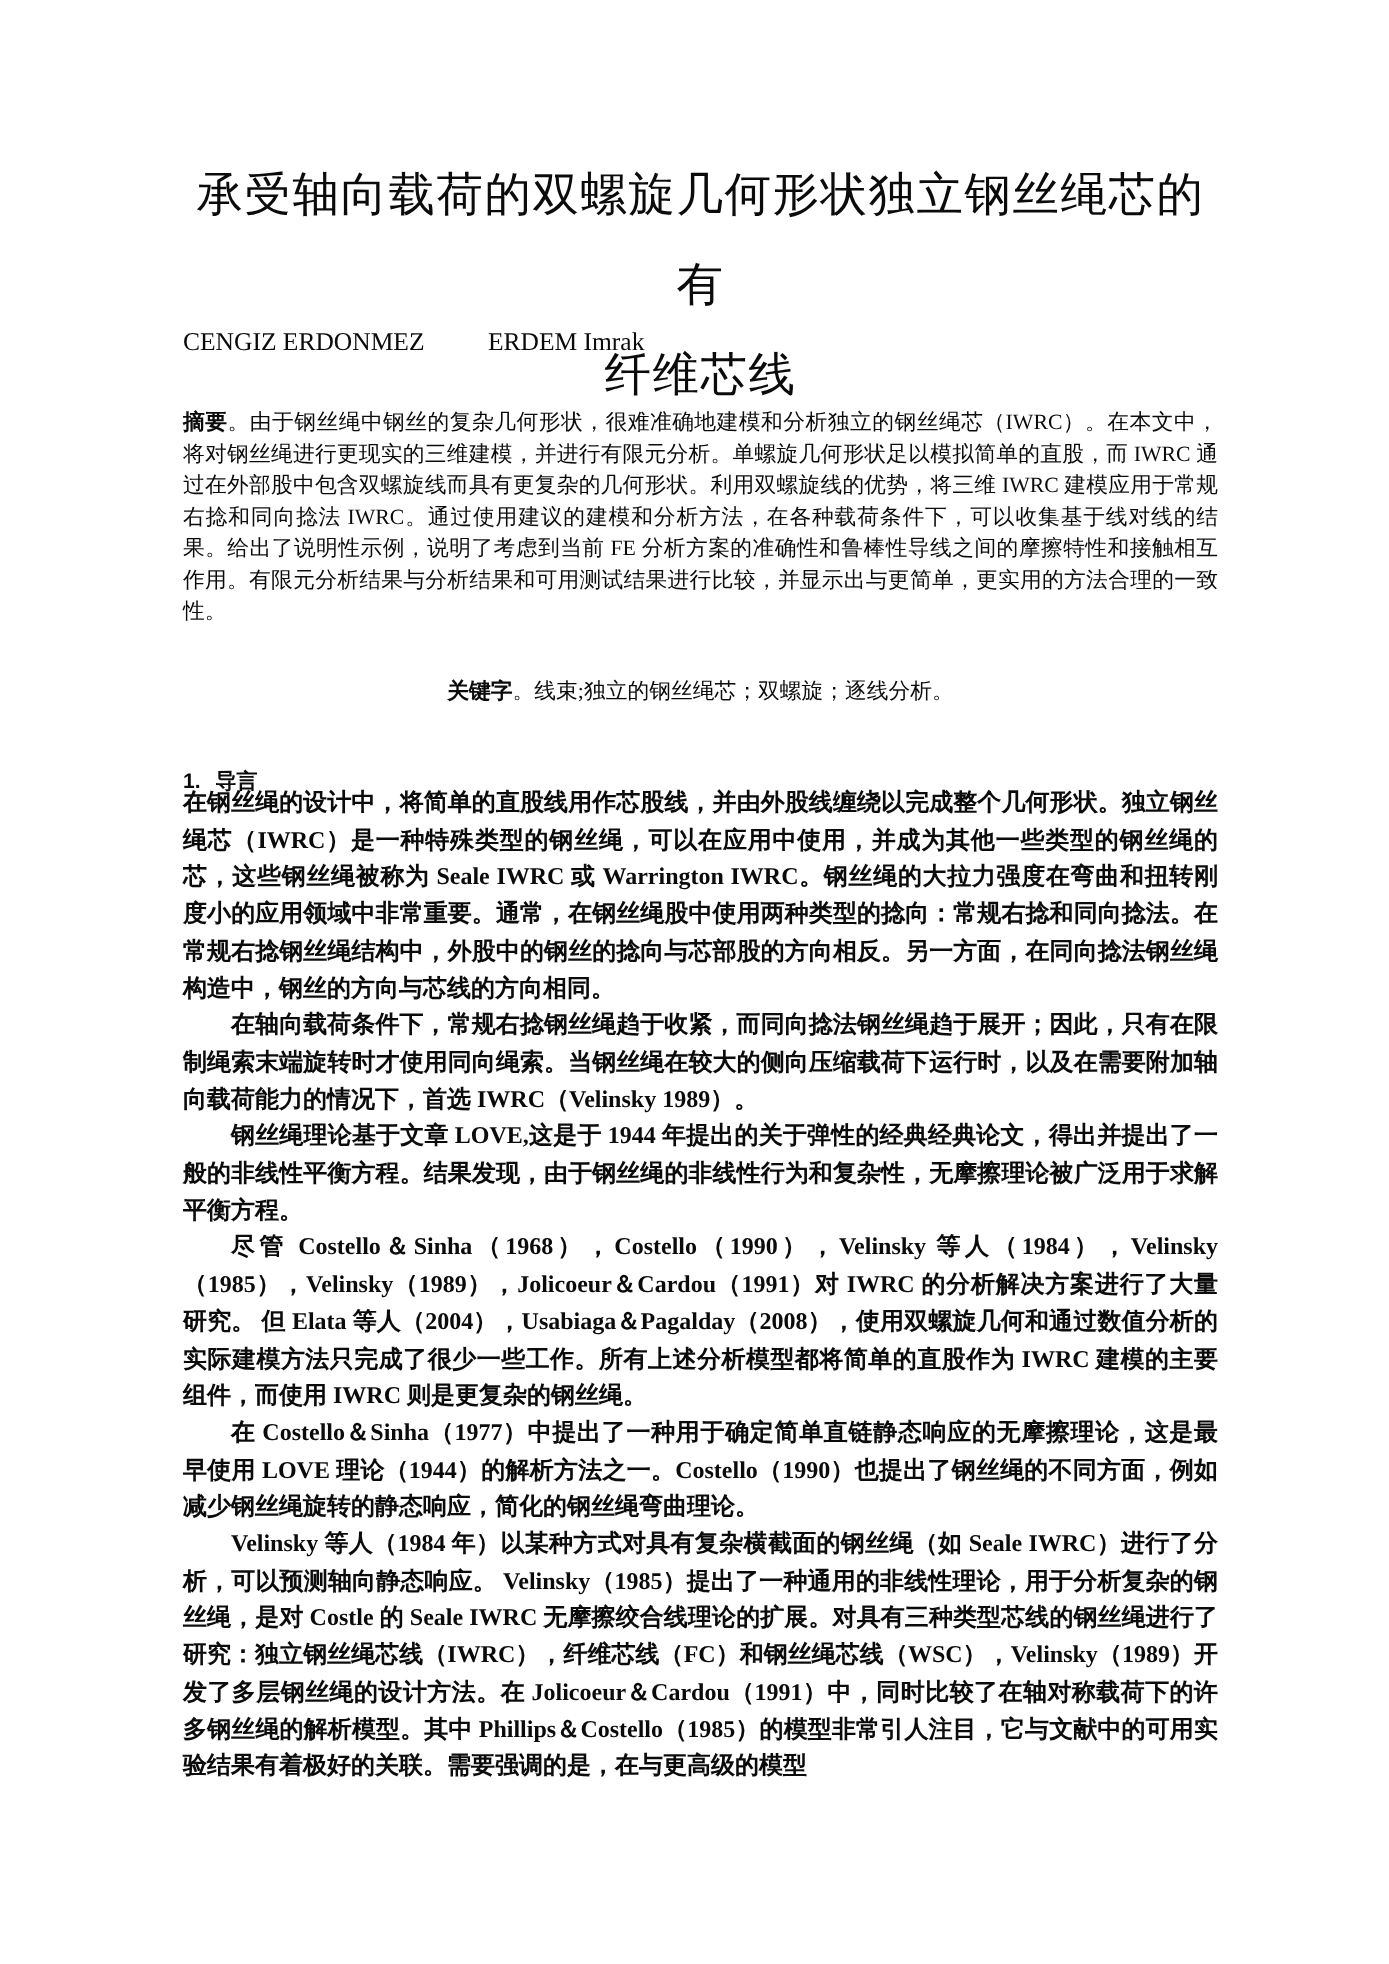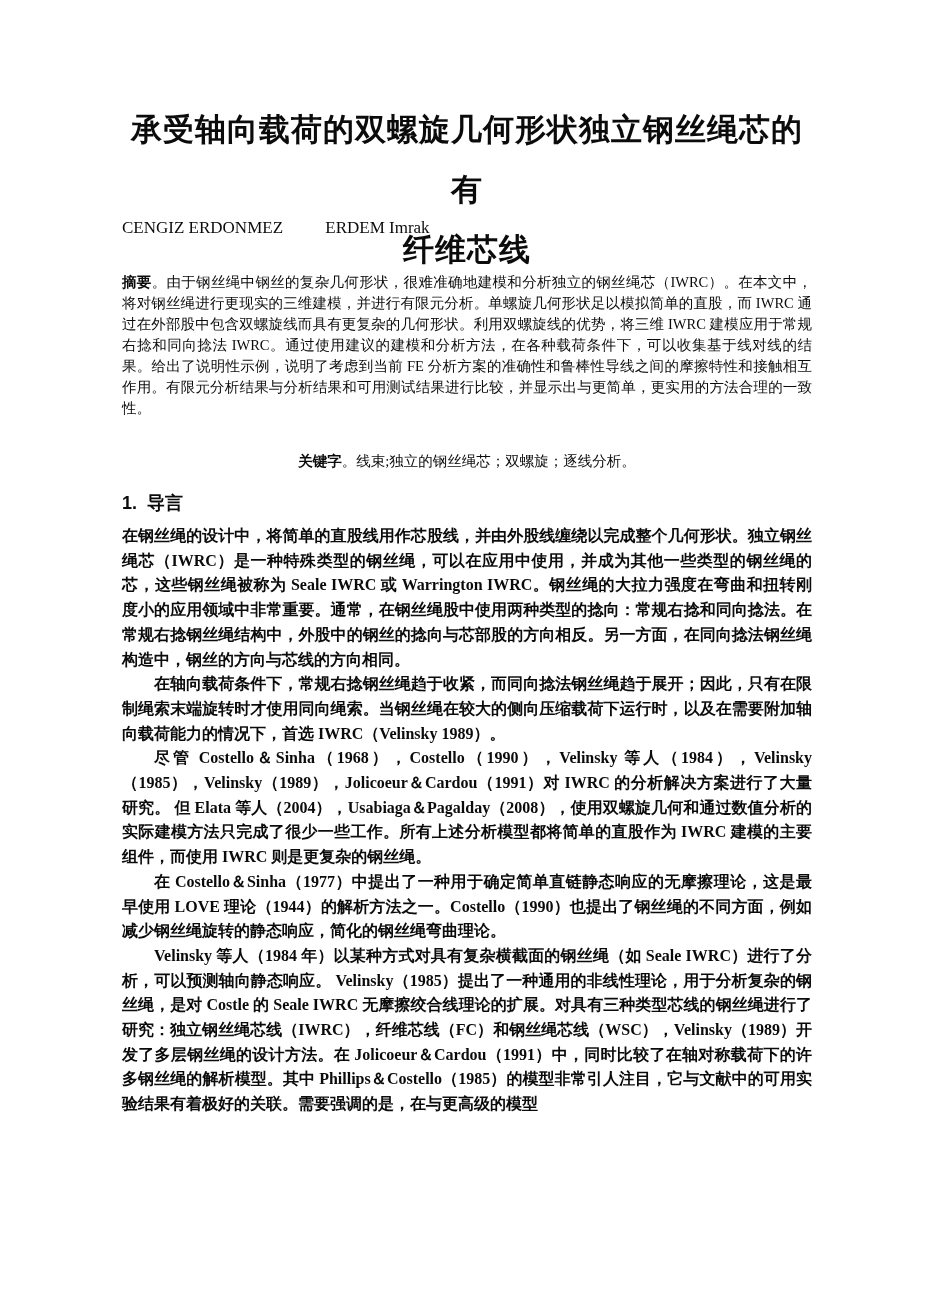--- a/index.html
+++ b/index.html
@@ -17,21 +17,21 @@
     overflow: hidden;
   }
   .block {
     position: absolute;
     left: 122px;
     width: 690px;
   }
   .title-block {
     top: 100px;
     text-align: center;
-    font-weight: bold;
+    font-weight: normal;
     font-size: 31px;
     line-height: 60px;
     letter-spacing: 1px;
   }
   .authors {
     top: 216px;
     font-size: 17px;
     line-height: 24px;
   }
   .authors .author {
@@ -51,24 +51,24 @@
     font-weight: bold;
     font-size: 14.5px;
   }
   .keywords {
     top: 448px;
     font-size: 14.5px;
     line-height: 26px;
     text-align: center;
   }
   .section-heading {
-    top: 491px;
+    top: 508px;
     font-family: "Liberation Sans", "DejaVu Sans", sans-serif;
     font-weight: bold;
-    font-size: 18px;
+    font-size: 14px;
     line-height: 24px;
   }
   .section-heading .sec-num {
     margin-right: 10px;
   }
   .body-text {
     top: 524px;
     font-size: 16px;
     line-height: 24.7px;
     text-align: justify;
@@ -106,18 +106,19 @@
     <span class="bold-label">关键字</span><span>。线束;独立的钢丝绳芯；双螺旋；逐线分析。</span>
   </div>
 
   <div class="block section-heading">
     <span class="sec-num">1.</span><span>导言</span>
   </div>
 
   <div class="block body-text">
     <p class="no-indent">在钢丝绳的设计中，将简单的直股线用作芯股线，并由外股线缠绕以完成整个几何形状。独立钢丝绳芯（IWRC）是一种特殊类型的钢丝绳，可以在应用中使用，并成为其他一些类型的钢丝绳的芯，这些钢丝绳被称为 Seale IWRC 或 Warrington IWRC。钢丝绳的大拉力强度在弯曲和扭转刚度小的应用领域中非常重要。通常，在钢丝绳股中使用两种类型的捻向：常规右捻和同向捻法。在常规右捻钢丝绳结构中，外股中的钢丝的捻向与芯部股的方向相反。另一方面，在同向捻法钢丝绳构造中，钢丝的方向与芯线的方向相同。</p>
     <p>在轴向载荷条件下，常规右捻钢丝绳趋于收紧，而同向捻法钢丝绳趋于展开；因此，只有在限制绳索末端旋转时才使用同向绳索。当钢丝绳在较大的侧向压缩载荷下运行时，以及在需要附加轴向载荷能力的情况下，首选 IWRC（Velinsky 1989）。</p>
+    <p>钢丝绳理论基于文章 LOVE,这是于 1944 年提出的关于弹性的经典经典论文，得出并提出了一般的非线性平衡方程。结果发现，由于钢丝绳的非线性行为和复杂性，无摩擦理论被广泛用于求解平衡方程。</p>
     <p>尽管 Costello＆Sinha（1968），Costello（1990），Velinsky 等人（1984），Velinsky（1985），Velinsky（1989），Jolicoeur＆Cardou（1991）对 IWRC 的分析解决方案进行了大量研究。 但 Elata 等人（2004），Usabiaga＆Pagalday（2008），使用双螺旋几何和通过数值分析的实际建模方法只完成了很少一些工作。所有上述分析模型都将简单的直股作为 IWRC 建模的主要组件，而使用 IWRC 则是更复杂的钢丝绳。</p>
     <p>在 Costello＆Sinha（1977）中提出了一种用于确定简单直链静态响应的无摩擦理论，这是最早使用 LOVE 理论（1944）的解析方法之一。Costello（1990）也提出了钢丝绳的不同方面，例如减少钢丝绳旋转的静态响应，简化的钢丝绳弯曲理论。</p>
     <p>Velinsky 等人（1984 年）以某种方式对具有复杂横截面的钢丝绳（如 Seale IWRC）进行了分析，可以预测轴向静态响应。 Velinsky（1985）提出了一种通用的非线性理论，用于分析复杂的钢丝绳，是对 Costle 的 Seale IWRC 无摩擦绞合线理论的扩展。对具有三种类型芯线的钢丝绳进行了研究：独立钢丝绳芯线（IWRC），纤维芯线（FC）和钢丝绳芯线（WSC），Velinsky（1989）开发了多层钢丝绳的设计方法。在 Jolicoeur＆Cardou（1991）中，同时比较了在轴对称载荷下的许多钢丝绳的解析模型。其中 Phillips＆Costello（1985）的模型非常引人注目，它与文献中的可用实验结果有着极好的关联。需要强调的是，在与更高级的模型</p>
   </div>
 
 </div>
 
 </body></html>

